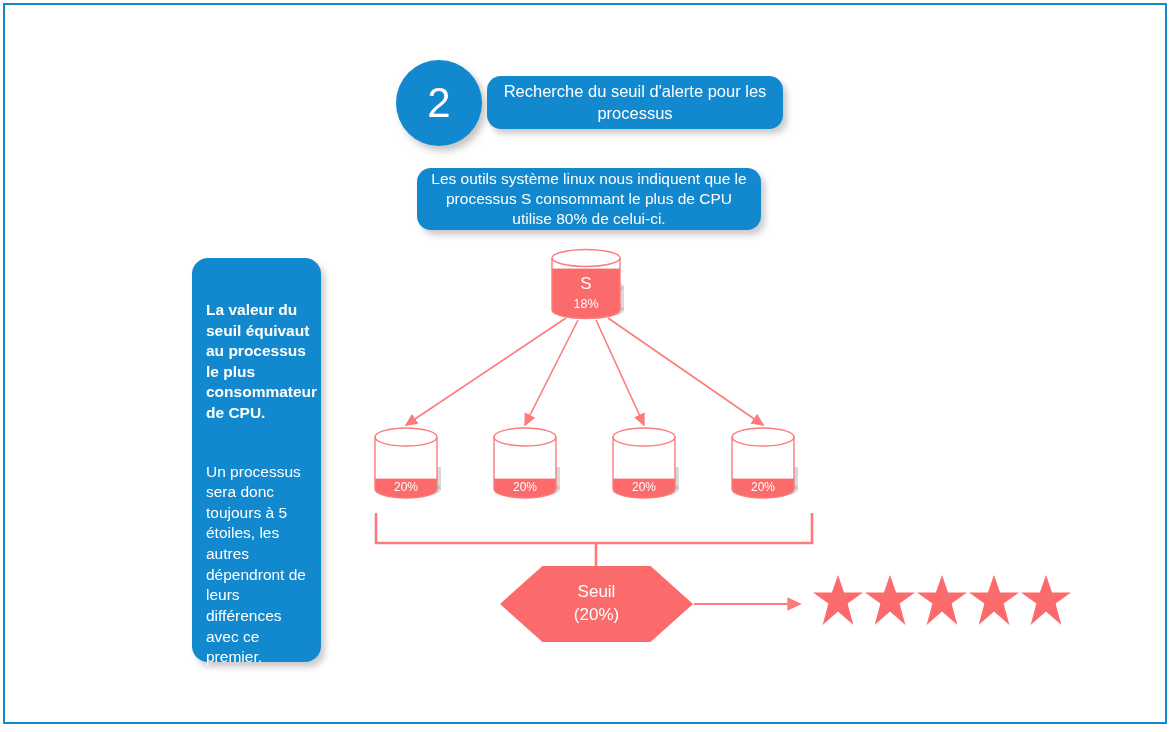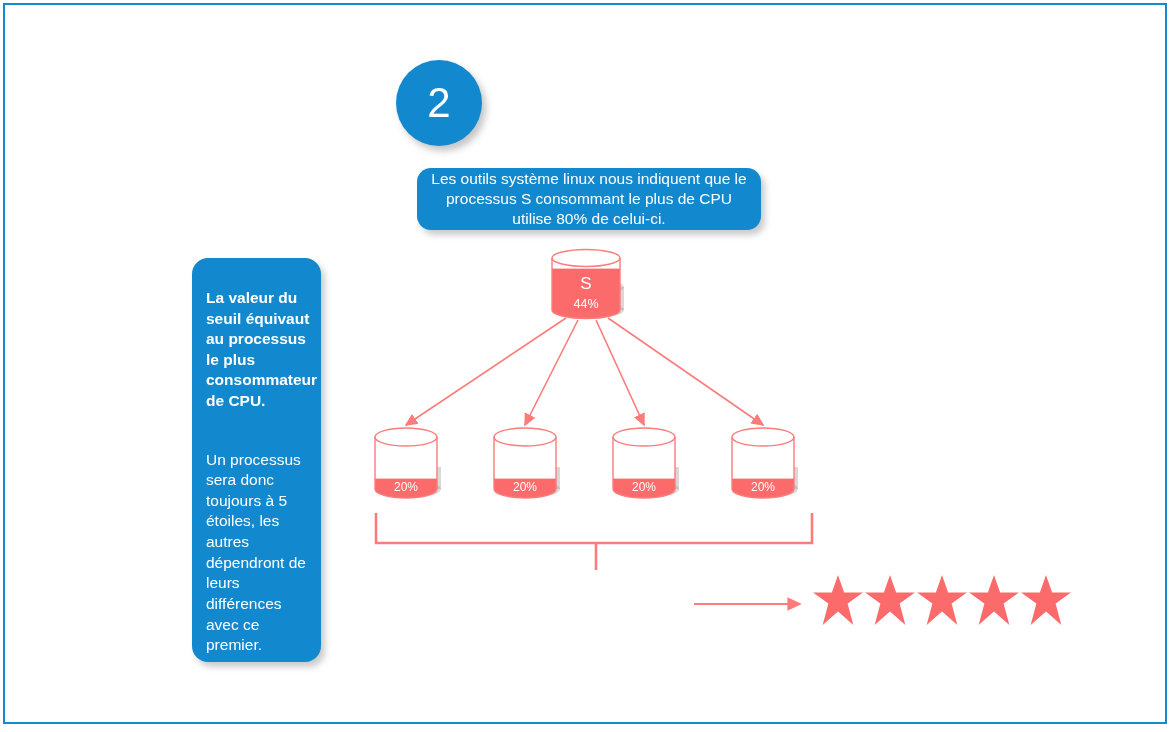--- a/index.html
+++ b/index.html
@@ -87,21 +87,21 @@
     font-size: 15.5px;
     padding: 26px 14px 0 14px;
     align-items: flex-start;
     justify-content: flex-start;
     text-align: left;
     border-radius: 16px;
     flex-direction: column;
   }
   #left-box .para-bold {
     font-weight: bold;
-    margin: 4px 0 38px 0;
+    margin: 16px 0 38px 0;
     line-height: 1.33;
   }
   #left-box .para-normal {
     margin: 0;
     line-height: 1.33;
   }
 
   #right-box {
     left: 820px;
     top: 415px;
@@ -230,20 +230,23 @@
 
     <g stroke="#FC7B7B" stroke-width="1.8" fill="none" marker-end="url(#arrowhead)">
       <line x1="694" y1="604" x2="800" y2="604"></line>
     </g>
   </svg>
 
   <div id="step-circle">
     <span>2</span>
   </div>
 
+  <div class="blue-box" id="title-box">
+    <span>Recherche du seuil d'alerte pour les processus</span>
+  </div>
 
   <div class="blue-box" id="info-box">
     <span>Les outils système linux nous indiquent que le processus S consommant le plus de CPU utilise 80% de celui-ci.</span>
   </div>
 
   <div class="blue-box" id="left-box">
     <p class="para-bold">La valeur du seuil équivaut au processus le plus consommateur de CPU.</p>
     <p class="para-normal">Un processus sera donc toujours à 5 étoiles, les autres dépendront de leurs différences avec ce premier.</p>
   </div>
 
@@ -261,21 +264,21 @@
       <path d="M1,9 a34,8.5 0 0 1 68,0 L69,61 a34,8.5 0 0 1 -68,0 z" fill="#ffffff"></path>
       <g clip-path="url(#clip-main)">
         <rect x="0" y="19.6" width="70" height="52" fill="#FC6B6B"></rect>
       </g>
       <ellipse cx="35" cy="61" rx="34" ry="8.5" fill="#FC6B6B"></ellipse>
       <ellipse cx="35" cy="9" rx="34" ry="8.5" fill="#ffffff" stroke="#FC7B7B" stroke-width="1.4"></ellipse>
       <path d="M1,9 L1,61 M69,9 L69,61" stroke="#FC7B7B" stroke-width="1.4" fill="none"></path>
       <path d="M1,61 a34,8.5 0 0 0 68,0" stroke="#FC7B7B" stroke-width="1.4" fill="none"></path>
     </svg>
     <div class="cyl-label" style="top:25px; font-size:17px;">S</div>
-    <div class="cyl-label" style="top:48px; font-size:12.5px;">44%</div>
+    <div class="cyl-label" style="top:48px; font-size:12.5px;">18%</div>
   </div>
 
   <div class="cyl cpu-cyl" style="left:374px; top:427px; width:64px; height:72px;">
     <svg width="64" height="72" viewBox="0 0 64 72" xmlns="http://www.w3.org/2000/svg">
       <defs>
         <clipPath id="clip-c1">
           <path d="M1,10 a31,9 0 0 1 62,0 L63,62 a31,9 0 0 1 -62,0 z"></path>
         </clipPath>
       </defs>
       <ellipse cx="36" cy="62" rx="31" ry="9" fill="rgba(160,160,160,0.40)"></ellipse>
@@ -348,20 +351,28 @@
         <rect x="0" y="51.6" width="64" height="24" fill="#FC6B6B"></rect>
       </g>
       <ellipse cx="32" cy="62" rx="31" ry="9" fill="#FC6B6B"></ellipse>
       <ellipse cx="32" cy="10" rx="31" ry="9" fill="#ffffff" stroke="#FC7B7B" stroke-width="1.4"></ellipse>
       <path d="M1,10 L1,62 M63,10 L63,62" stroke="#FC7B7B" stroke-width="1.4" fill="none"></path>
       <path d="M1,62 a31,9 0 0 0 62,0" stroke="#FC7B7B" stroke-width="1.4" fill="none"></path>
     </svg>
     <div class="cyl-label" style="top:53px; font-size:12px;">20%</div>
   </div>
 
+  <div id="hexagon">
+    <div class="hex-shadow"></div>
+    <div class="hex-shape"></div>
+    <div class="hex-text">
+      <span>Seuil</span>
+      <span>(20%)</span>
+    </div>
+  </div>
 
   <div id="stars">
     <div class="star">
       <div class="s-shadow"></div>
       <div class="s-shape"></div>
     </div>
     <div class="star">
       <div class="s-shadow"></div>
       <div class="s-shape"></div>
     </div>

